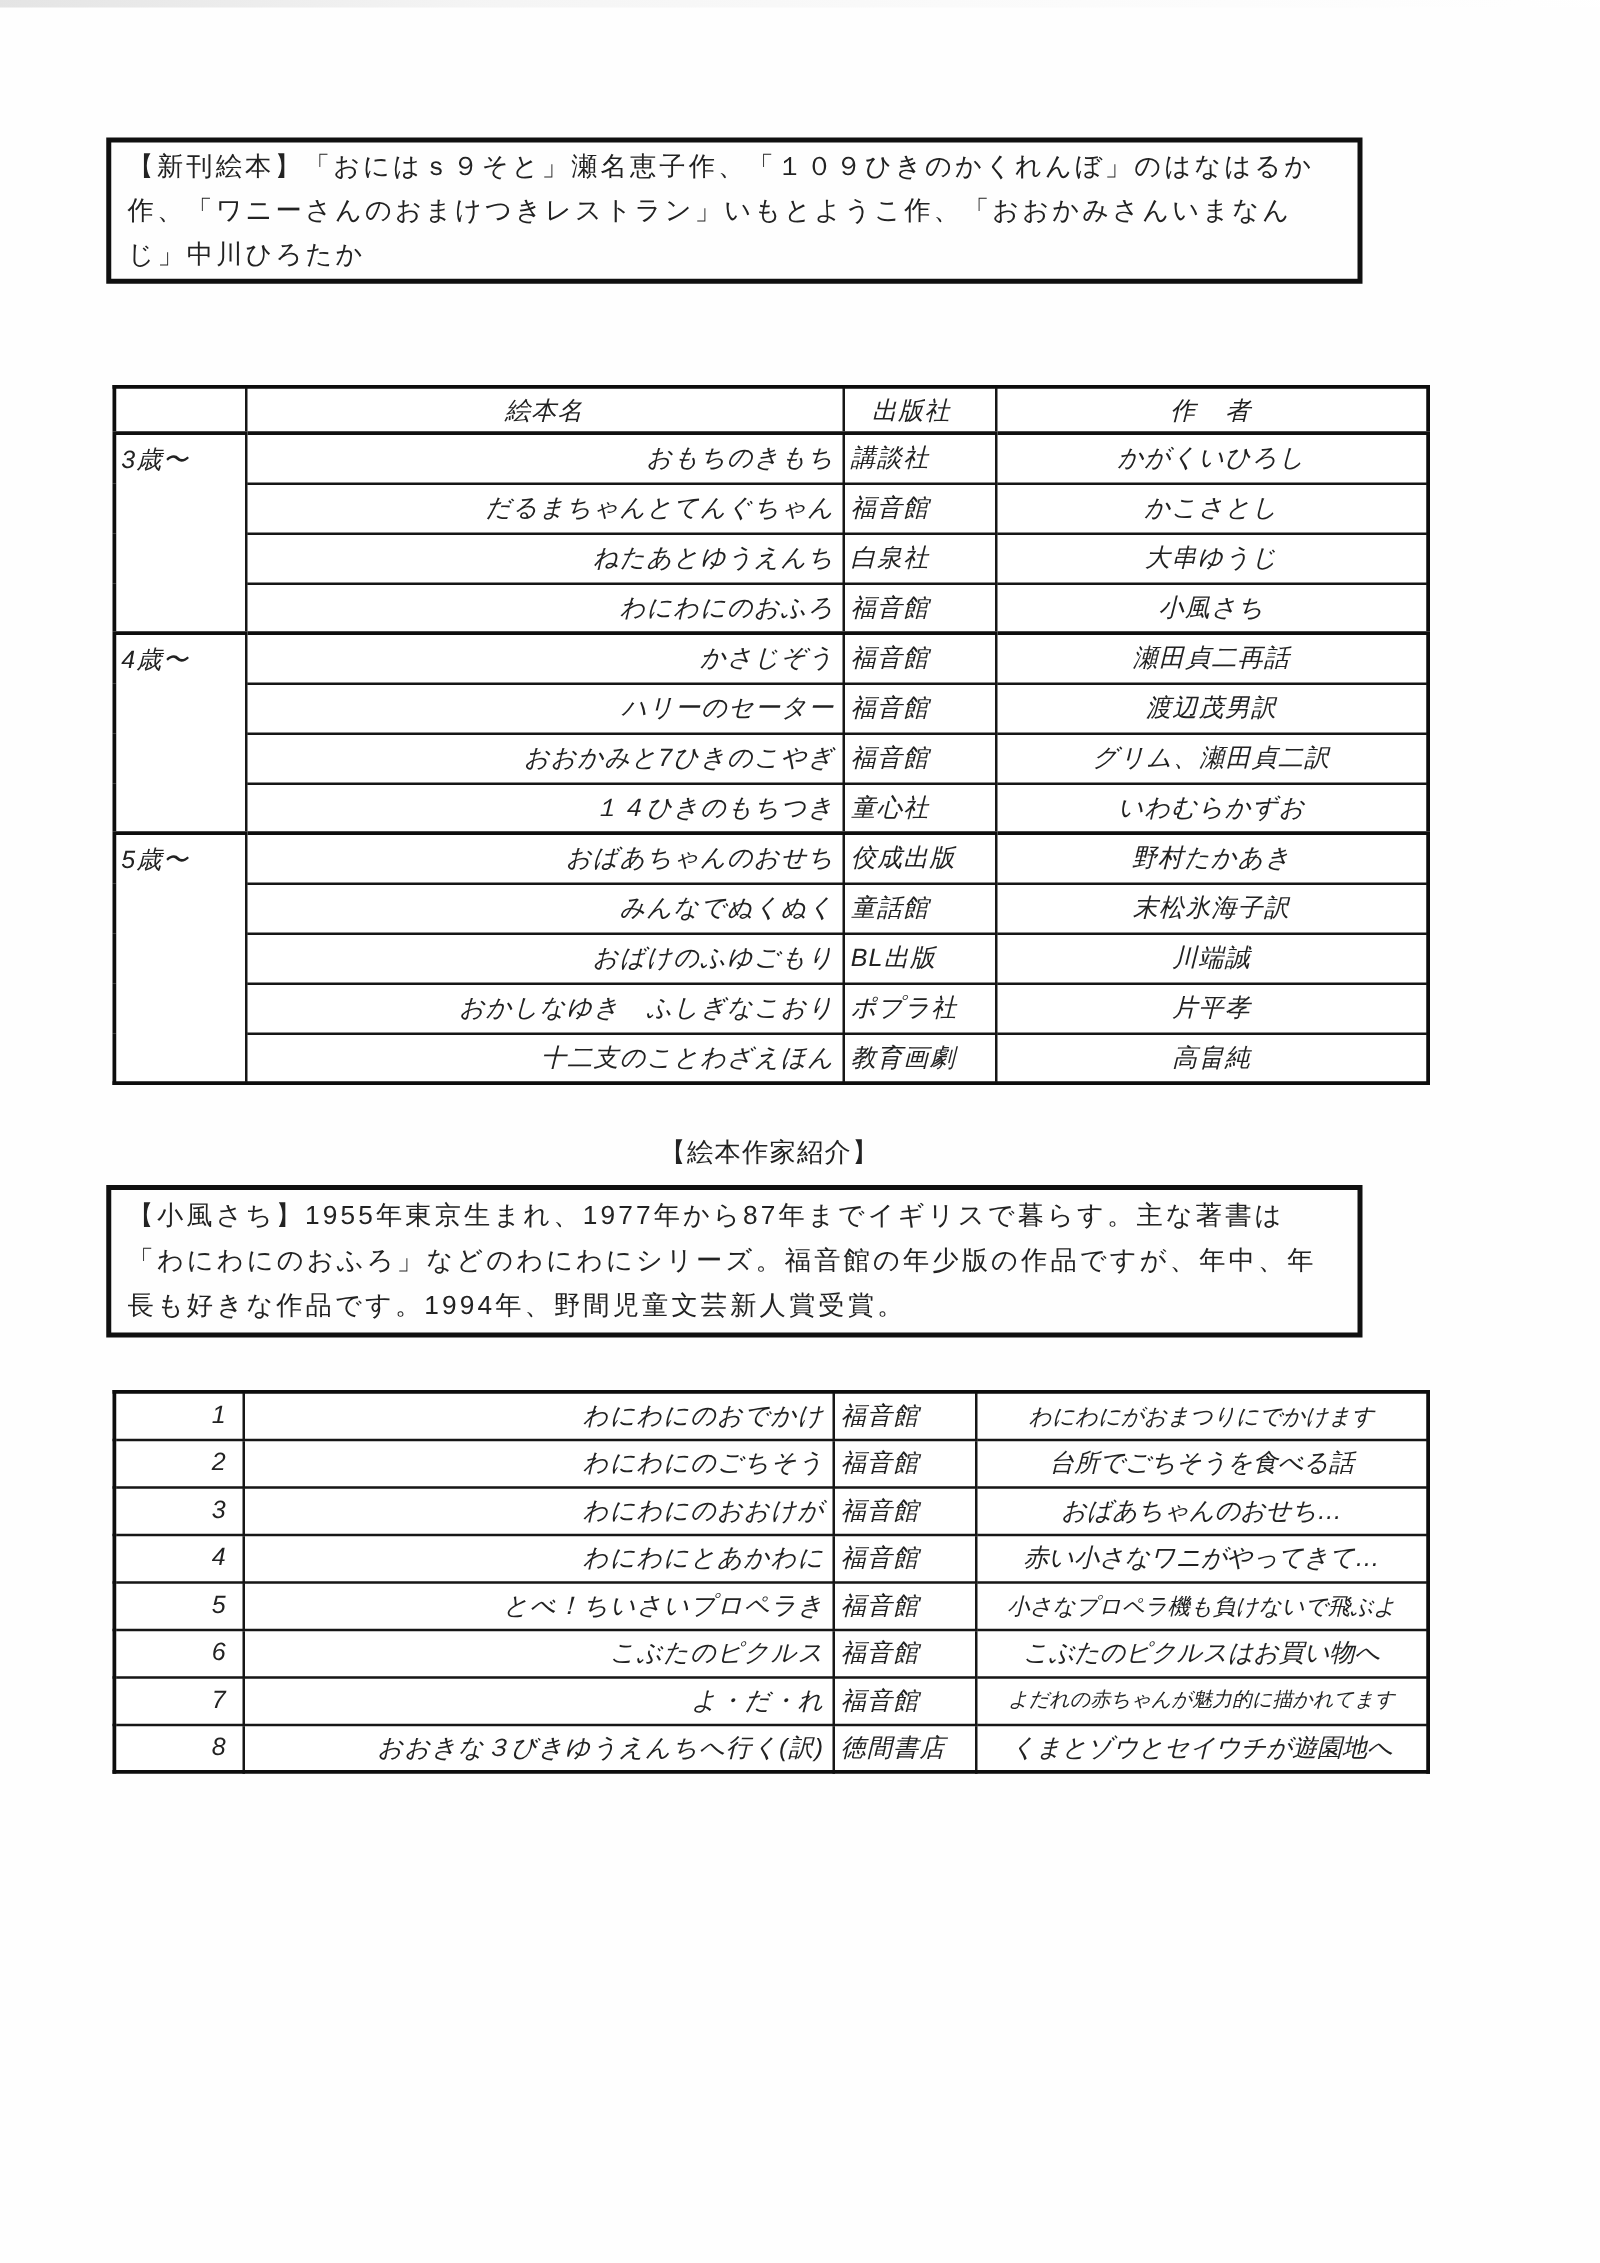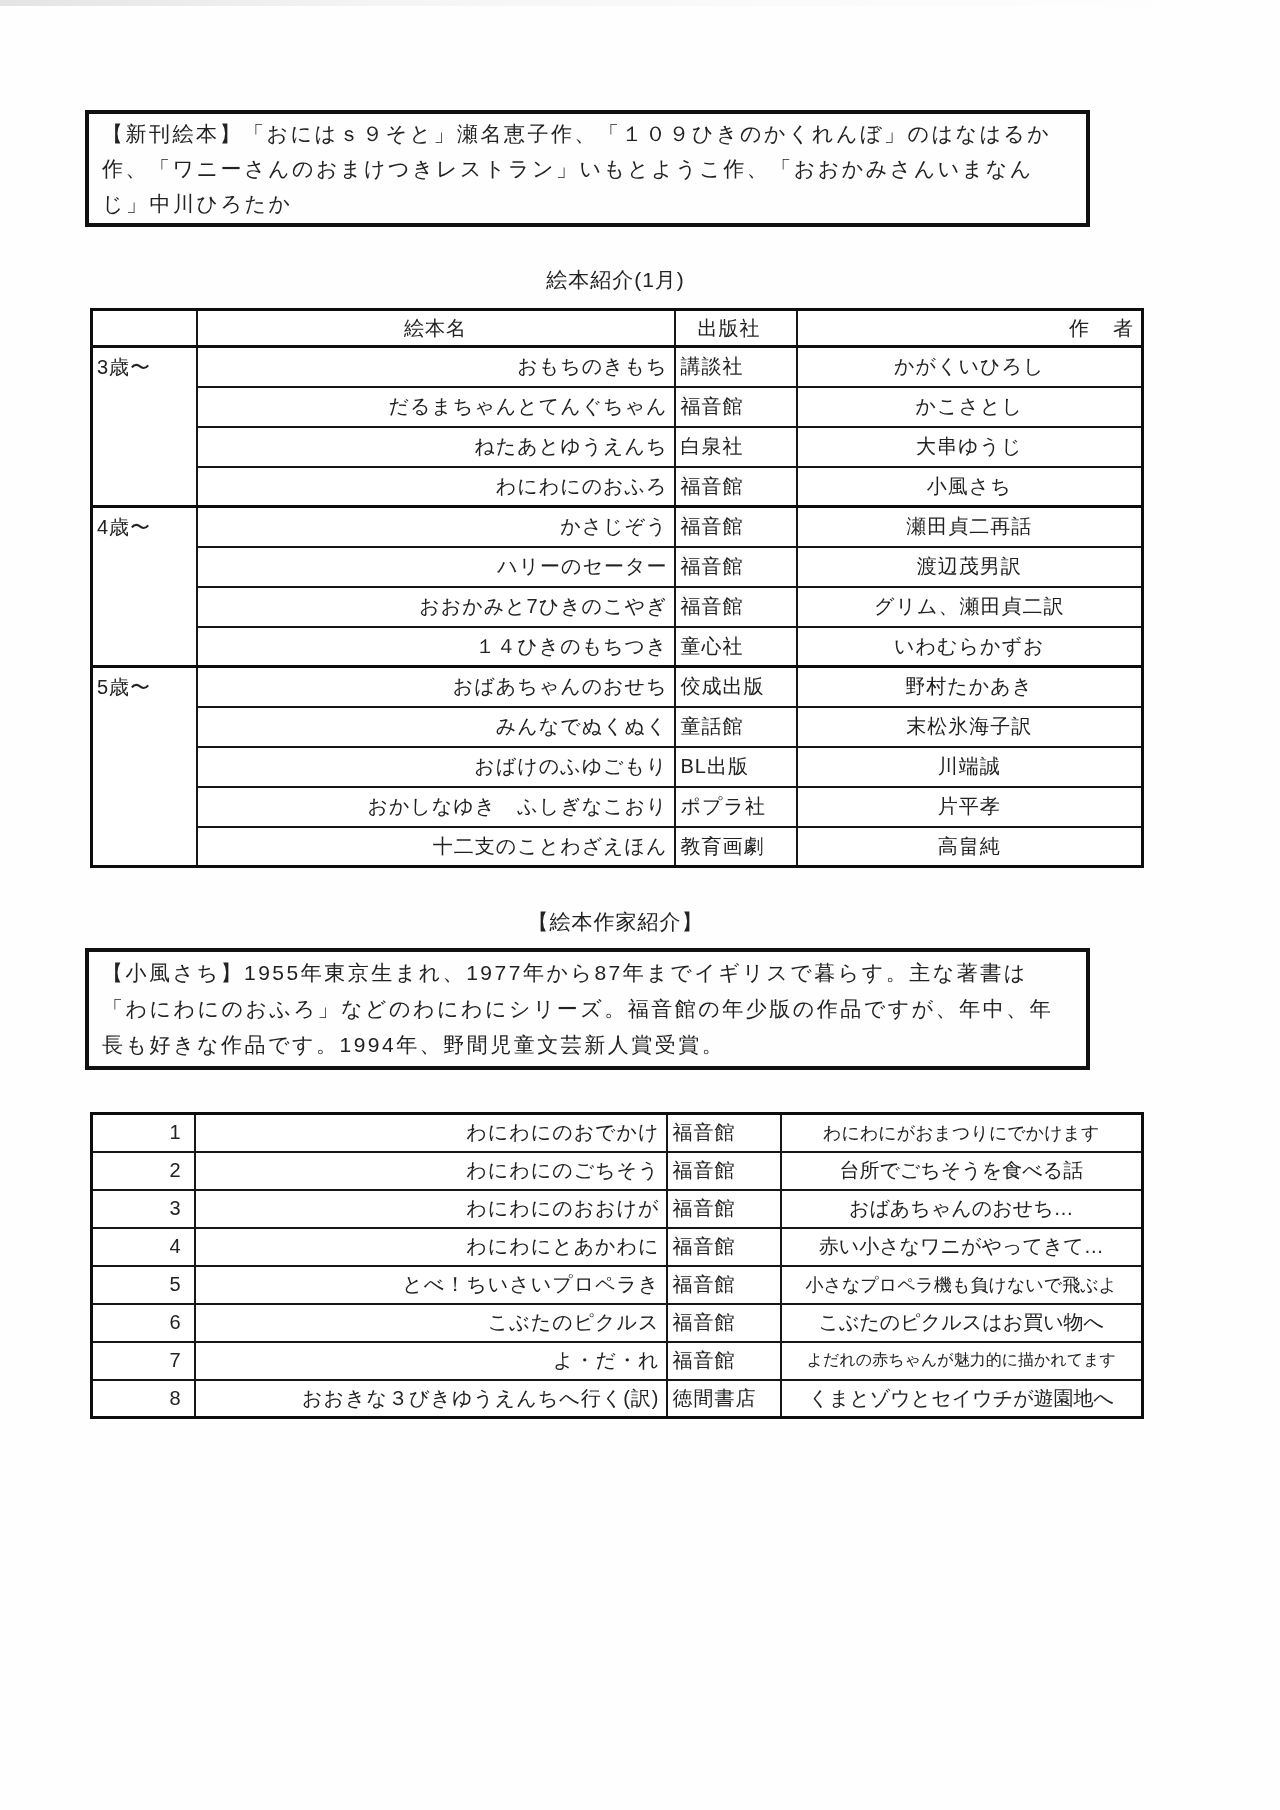--- a/index.html
+++ b/index.html
@@ -27,21 +27,21 @@
   #author-bio-box{top:948px;line-height:36px;padding:3px 13px;}
 
   .section-title{
     position:absolute;left:90px;width:1051px;text-align:center;
     font-size:21px;letter-spacing:1px;color:#222;
   }
   #table1-title{top:266px;}
   #author-section-title{top:908px;}
   #works-section-title{top:1074px;}
 
-  table{border-collapse:collapse;table-layout:fixed;background:#fff;}
+  table{border-collapse:collapse;table-layout:fixed;background:#fff;font-style:italic;}
   #ehon-table{position:absolute;left:90px;top:308px;width:1051px;}
   #works-table{position:absolute;left:90px;top:1112px;width:1051px;}
 
   td,th{
     box-sizing:border-box;border:2px solid #161616;
     font-size:20px;font-weight:normal;color:#222;
     padding:0 6px;overflow:hidden;white-space:nowrap;
     letter-spacing:1px;
   }
   #ehon-table td{height:40px;}
@@ -66,31 +66,30 @@
     border-right:2px solid #161616;}
   .name-cell{text-align:right;}
   .pub-cell{text-align:left;padding-left:5px;}
   .auth-cell{text-align:center;}
   .no-cell{text-align:right;padding-right:12px;}
   .desc-cell{text-align:center;letter-spacing:0;}
   .desc-md{font-size:18px;}
   .desc-sm{font-size:16px;}
   .h-name{text-align:center;}
   .h-pub{text-align:left;padding-left:22px;}
-  .h-auth{text-align:right;letter-spacing:2px;}
+  .h-auth{text-align:center;letter-spacing:2px;}
 </style>
 </head>
 <body>
 
 <div class="page">
   <div class="scan-edge"></div>
 
   <div class="outlined-box" id="new-books-box">【新刊絵本】「おにはｓ９そと」瀬名恵子作、「１０９ひきのかくれんぼ」のはなはるか作、「ワニーさんのおまけつきレストラン」いもとようこ作、「おおかみさんいまなんじ」中川ひろたか</div>
 
-  <div class="section-title" id="table1-title">絵本紹介(1月)</div>
 
   <table id="ehon-table">
     <colgroup>
       <col class="col-age">
         <col class="col-name">
         <col class="col-pub">
         <col class="col-auth">
     </colgroup>
     <tbody>
         <tr>

